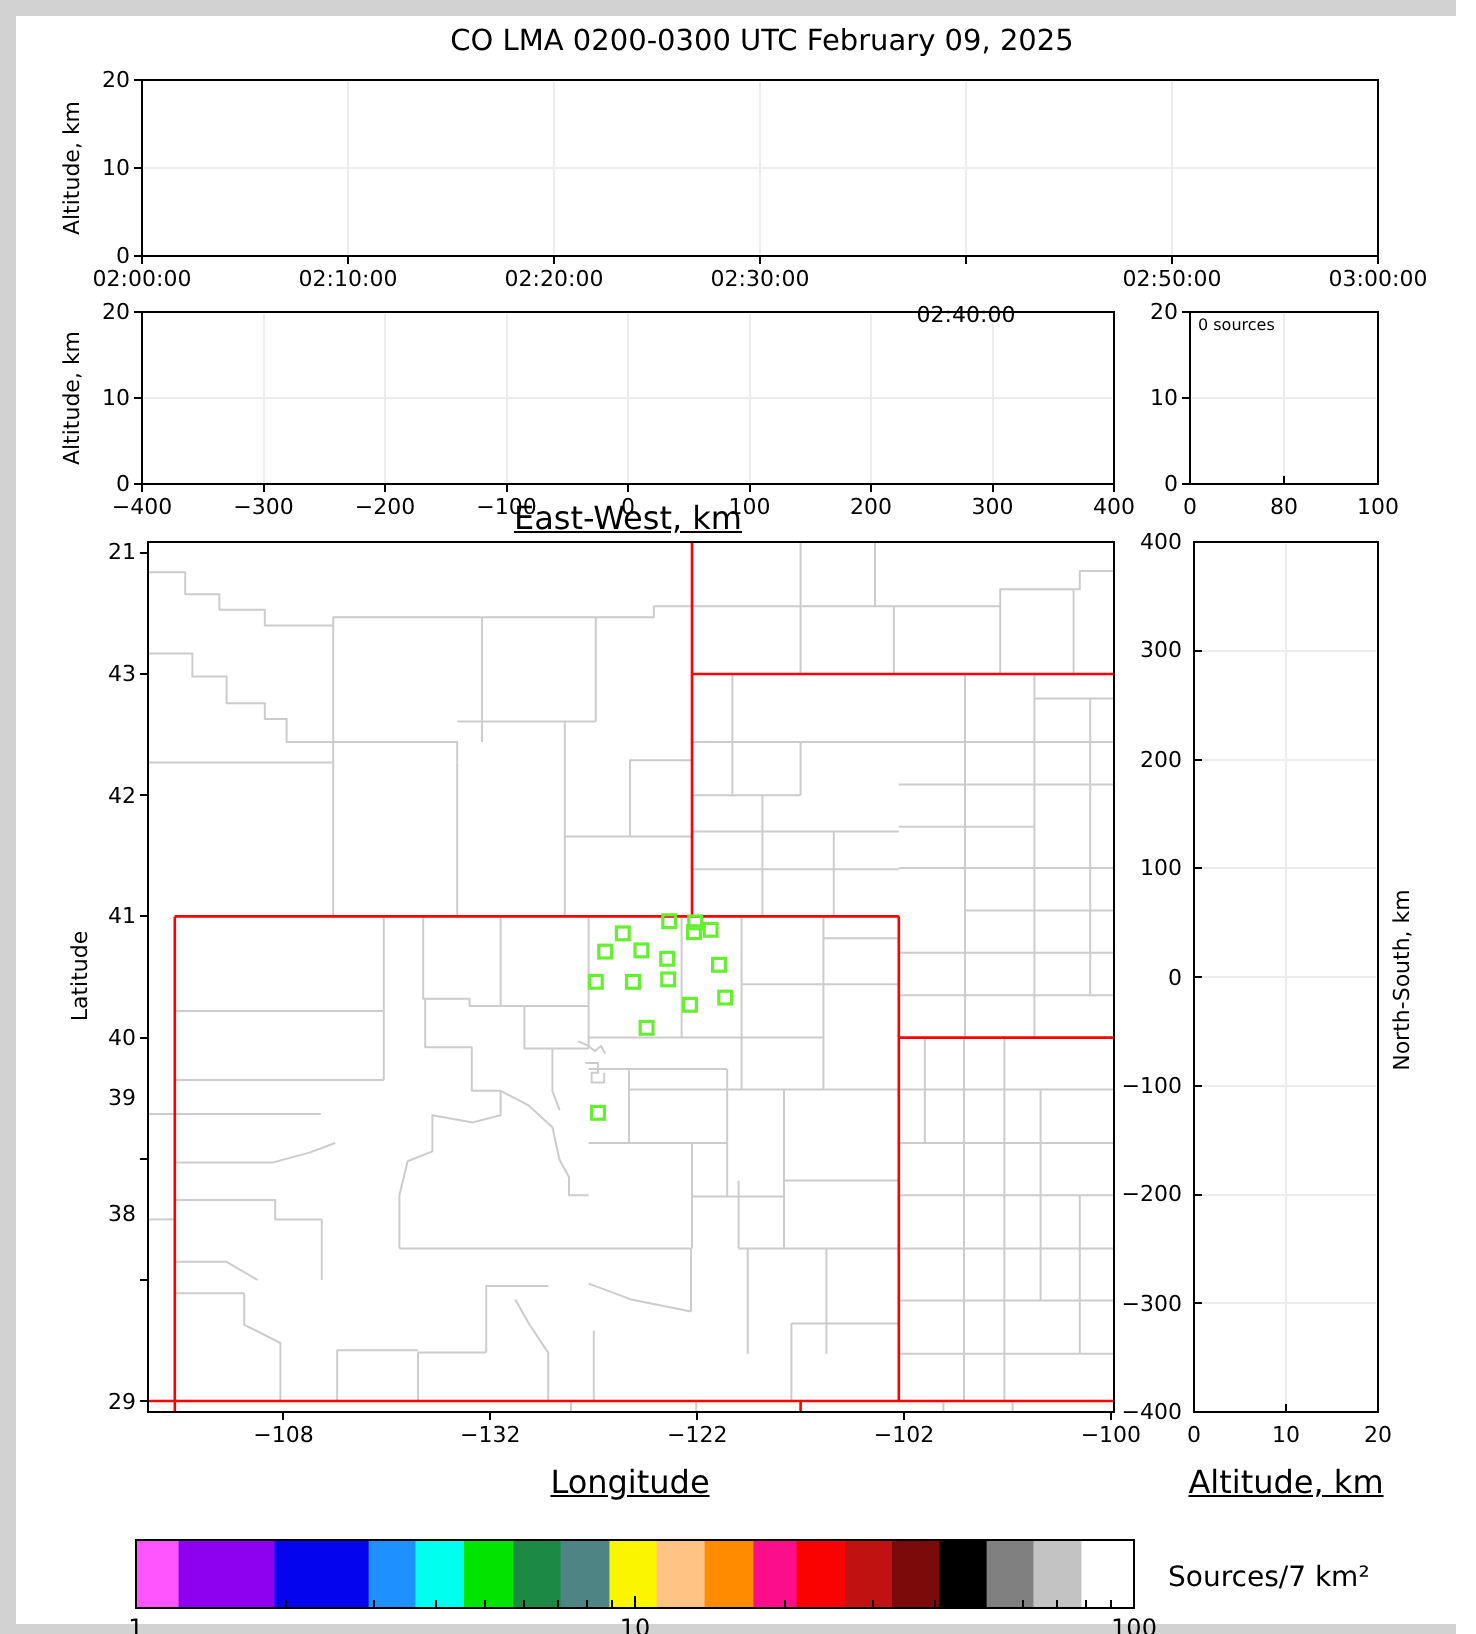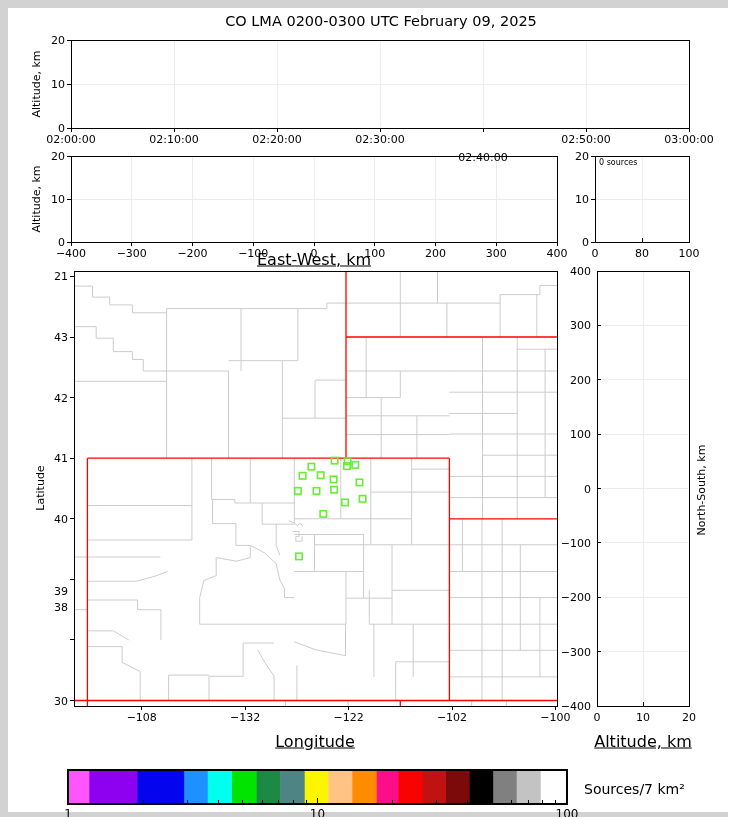--- a/index.html
+++ b/index.html
@@ -342,23 +342,23 @@
     <div class="xt" style="left: 141.744px; top: 711px;">−108</div>
     <div class="xt" style="left: 245.17px; top: 711px;">−132</div>
     <div class="xt" style="left: 348.596px; top: 711px;">−122</div>
     <div class="xt" style="left: 452.022px; top: 711px;">−102</div>
     <div class="xt" style="left: 555.449px; top: 711px;">−100</div>
     <div class="yt" style="left: 68px; top: 276.453px;">21</div>
     <div class="yt" style="left: 68px; top: 337.038px;">43</div>
     <div class="yt" style="left: 68px; top: 397.623px;">42</div>
     <div class="yt" style="left: 68px; top: 458.208px;">41</div>
     <div class="yt" style="left: 68px; top: 518.792px;">40</div>
-    <div class="yt" style="left: 68px; top: 591px;">39</div>
+    <div class="yt" style="left: 68px; top: 549px;">39</div>
     <div class="yt" style="left: 68px; top: 607px;">38</div>
-    <div class="yt" style="left: 68px; top: 700.547px;">30</div>
+    <div class="yt" style="left: 68px; top: 700.547px;">29</div>
     <div class="xt" style="left: 597px; top: 711px;">0</div>
     <div class="xt" style="left: 643px; top: 711px;">10</div>
     <div class="xt" style="left: 689px; top: 711px;">20</div>
     <div class="yt" style="left: 591px; top: 271px;">400</div>
     <div class="yt" style="left: 591px; top: 325.375px;">300</div>
     <div class="yt" style="left: 591px; top: 379.75px;">200</div>
     <div class="yt" style="left: 591px; top: 434.125px;">100</div>
     <div class="yt" style="left: 591px; top: 488.5px;">0</div>
     <div class="yt" style="left: 591px; top: 542.875px;">−100</div>
     <div class="yt" style="left: 591px; top: 597.25px;">−200</div>

